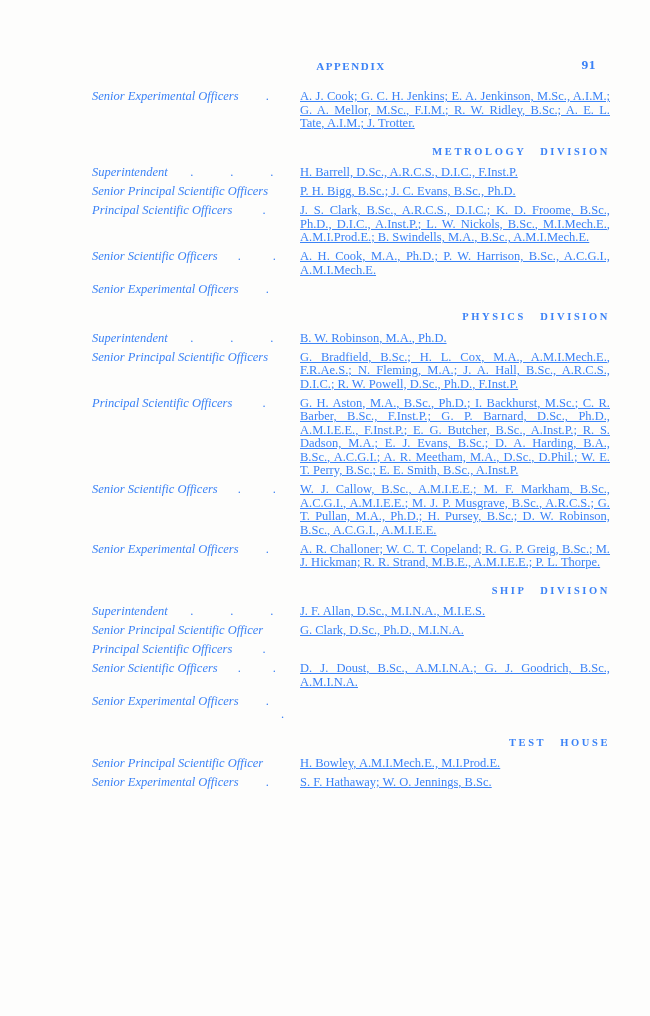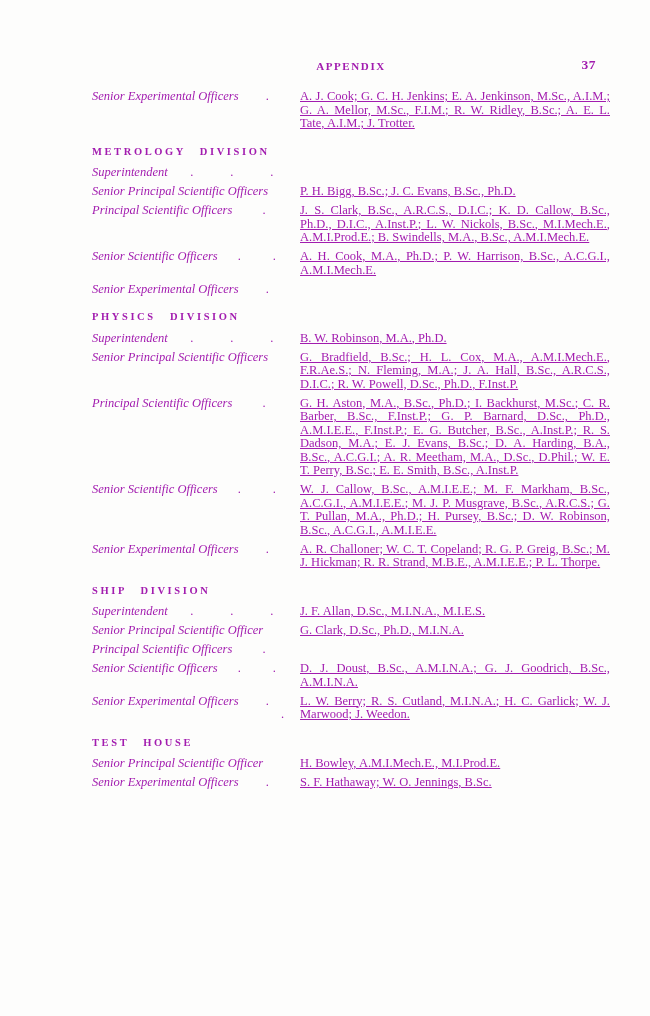--- a/index.html
+++ b/index.html
@@ -2,21 +2,21 @@
 <html><head>
 <meta charset="utf-8">
 <style>
   html, body { margin: 0; padding: 0; background: #ffffff; }
   .page {
     position: relative;
     width: 650px;
     height: 1016px;
     box-sizing: border-box;
     background: #fdfdfc;
-    color: #a21caf;
+    color: #3b82f6;
     font-family: "Liberation Serif", "DejaVu Serif", serif;
     font-size: 12.5px;
     line-height: 13.5px;
     padding: 60px 40px 0 92px;
     overflow: hidden;
   }
   .running-header {
     position: relative;
     height: 15px;
     margin-bottom: 15px;
@@ -29,21 +29,21 @@
   }
   .page-number {
     position: absolute;
     top: -2px;
     right: 14px;
     font-weight: bold;
     font-size: 13.5px;
     letter-spacing: 0.5px;
   }
   .section-heading {
-    text-align: left;
+    text-align: right;
     font-weight: bold;
     font-size: 10.5px;
     letter-spacing: 2.6px;
     word-spacing: 9px;
     margin: 14px 0 8px 0;
     white-space: nowrap;
   }
   .entry {
     display: flex;
     align-items: flex-start;
@@ -78,21 +78,21 @@
     text-align: justify;
     text-decoration: underline;
   }
 </style>
 </head>
 <body>
 
 <div class="page">
   <div class="running-header">
     <div class="running-title">APPENDIX</div>
-    <div class="page-number">37</div>
+    <div class="page-number">91</div>
   </div>
   <div id="doc-body">
   <section class="section">
 
     <div>
   <div class="entry">
     <div class="entry-label">
       <div class="label-line">
         <span class="label-text">Senior Experimental Officers</span>
         <span class="leader-dots">
@@ -114,20 +114,21 @@
       <div class="label-line">
         <span class="label-text">Superintendent</span>
         <span class="leader-dots">
                   <span class="dot">.</span>
                   <span class="dot">.</span>
                   <span class="dot">.</span>
                 </span>
       </div>
 
     </div>
+    <div class="entry-value">H. Barrell, D.Sc., A.R.C.S., D.I.C., F.Inst.P.</div>
   </div>
 
   <div class="entry">
     <div class="entry-label">
       <div class="label-line">
         <span class="label-text">Senior Principal Scientific Officers</span>
         <span class="leader-dots"></span>
       </div>
 
     </div>
@@ -137,21 +138,21 @@
   <div class="entry">
     <div class="entry-label">
       <div class="label-line">
         <span class="label-text">Principal Scientific Officers</span>
         <span class="leader-dots">
                   <span class="dot">.</span>
                 </span>
       </div>
 
     </div>
-    <div class="entry-value">J. S. Clark, B.Sc., A.R.C.S., D.I.C.; K. D. Callow, B.Sc., Ph.D., D.I.C., A.Inst.P.; L. W. Nickols, B.Sc., M.I.Mech.E., A.M.I.Prod.E.; B. Swindells, M.A., B.Sc., A.M.I.Mech.E.</div>
+    <div class="entry-value">J. S. Clark, B.Sc., A.R.C.S., D.I.C.; K. D. Froome, B.Sc., Ph.D., D.I.C., A.Inst.P.; L. W. Nickols, B.Sc., M.I.Mech.E., A.M.I.Prod.E.; B. Swindells, M.A., B.Sc., A.M.I.Mech.E.</div>
   </div>
 
   <div class="entry">
     <div class="entry-label">
       <div class="label-line">
         <span class="label-text">Senior Scientific Officers</span>
         <span class="leader-dots">
                   <span class="dot">.</span>
                   <span class="dot">.</span>
                 </span>
@@ -304,21 +305,20 @@
   <div class="entry">
     <div class="entry-label">
       <div class="label-line">
         <span class="label-text">Senior Experimental Officers</span>
         <span class="leader-dots">
                   <span class="dot">.</span>
                 </span>
       </div>
       <div class="label-line2">.</div>
     </div>
-    <div class="entry-value">L. W. Berry; R. S. Cutland, M.I.N.A.; H. C. Garlick; W. J. Marwood; J. Weedon.</div>
   </div>
 </div>
   </section>
 
   <section class="section">
     <div class="section-heading">TEST HOUSE</div>
     <div>
   <div class="entry">
     <div class="entry-label">
       <div class="label-line">

